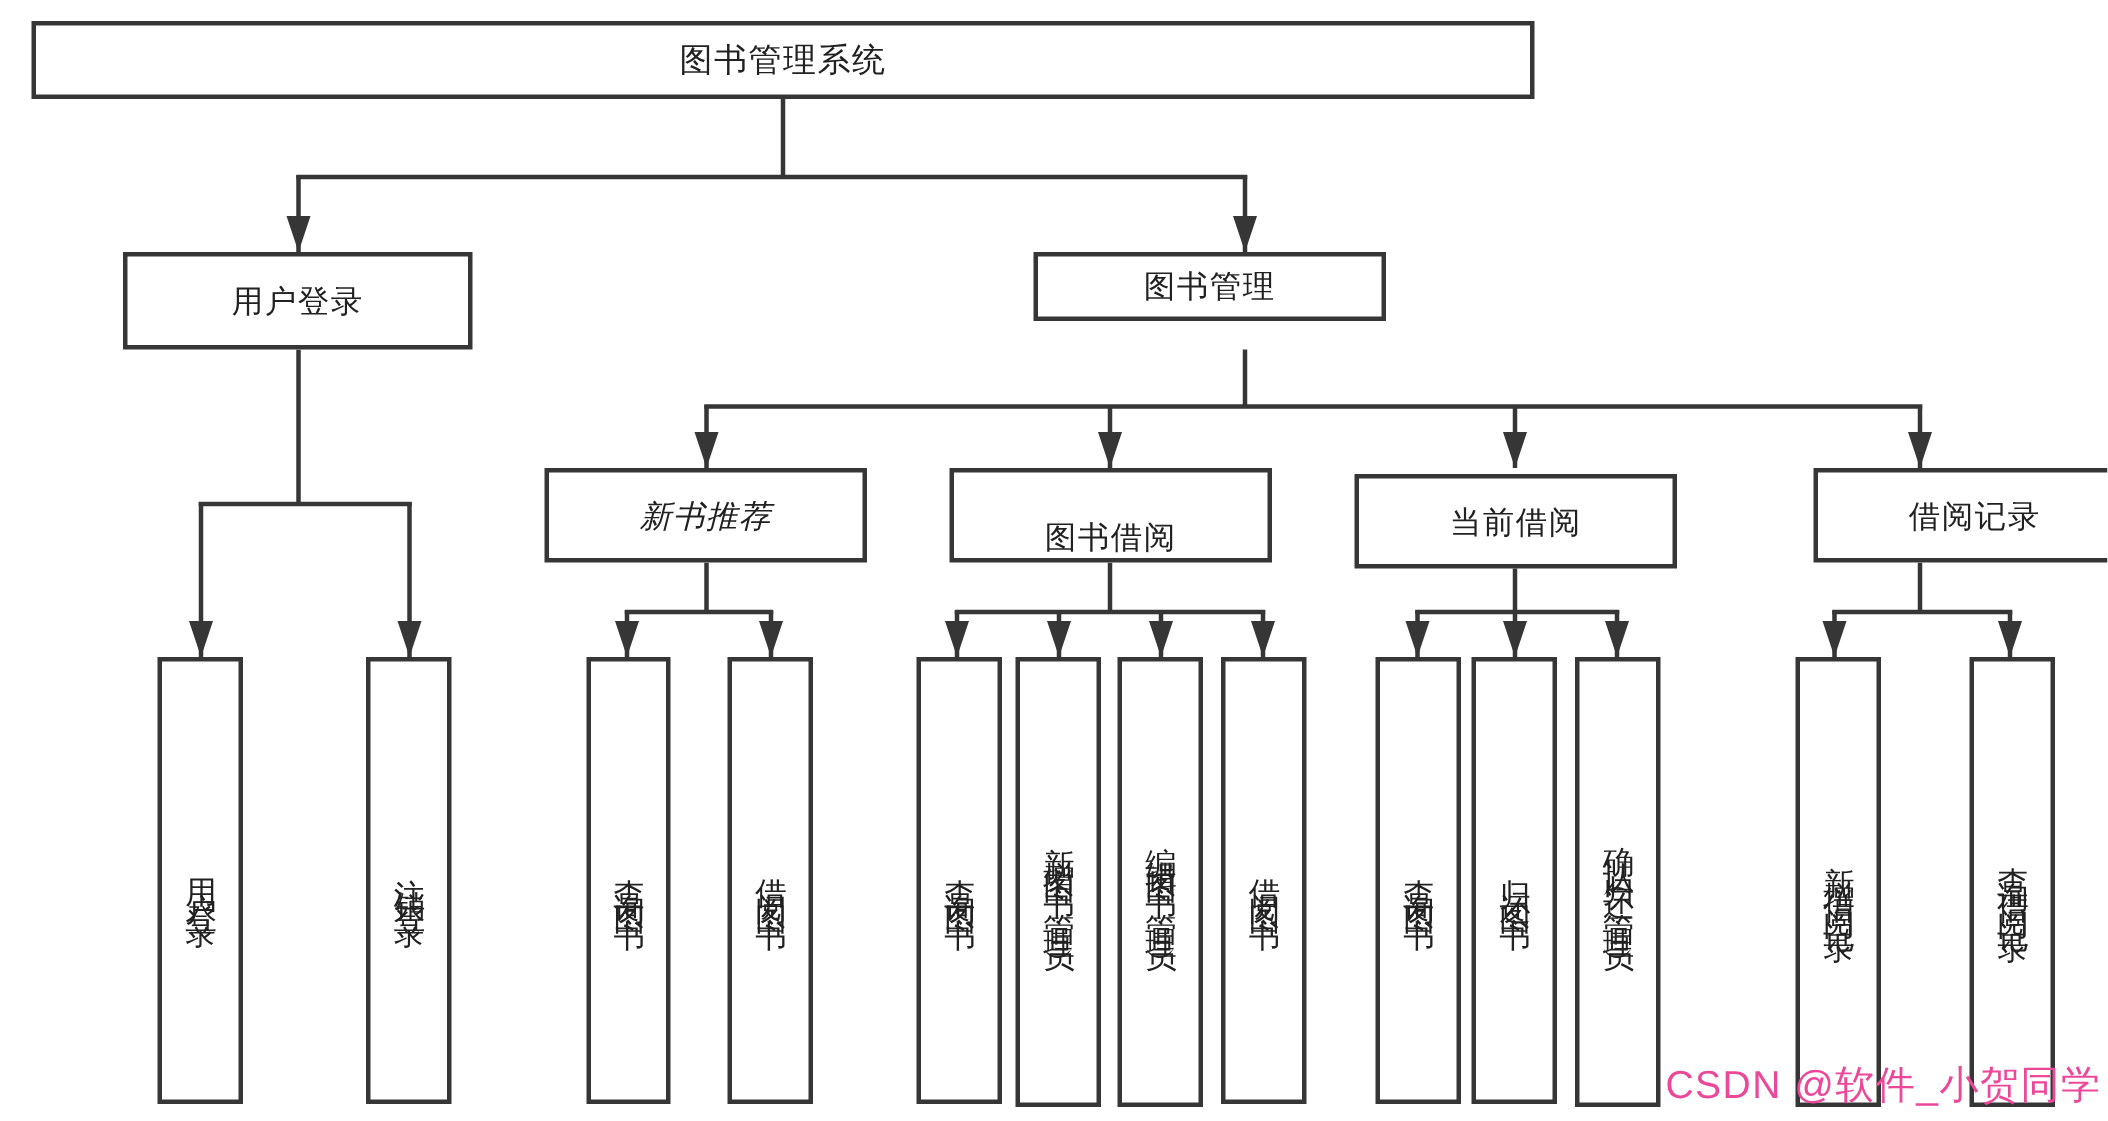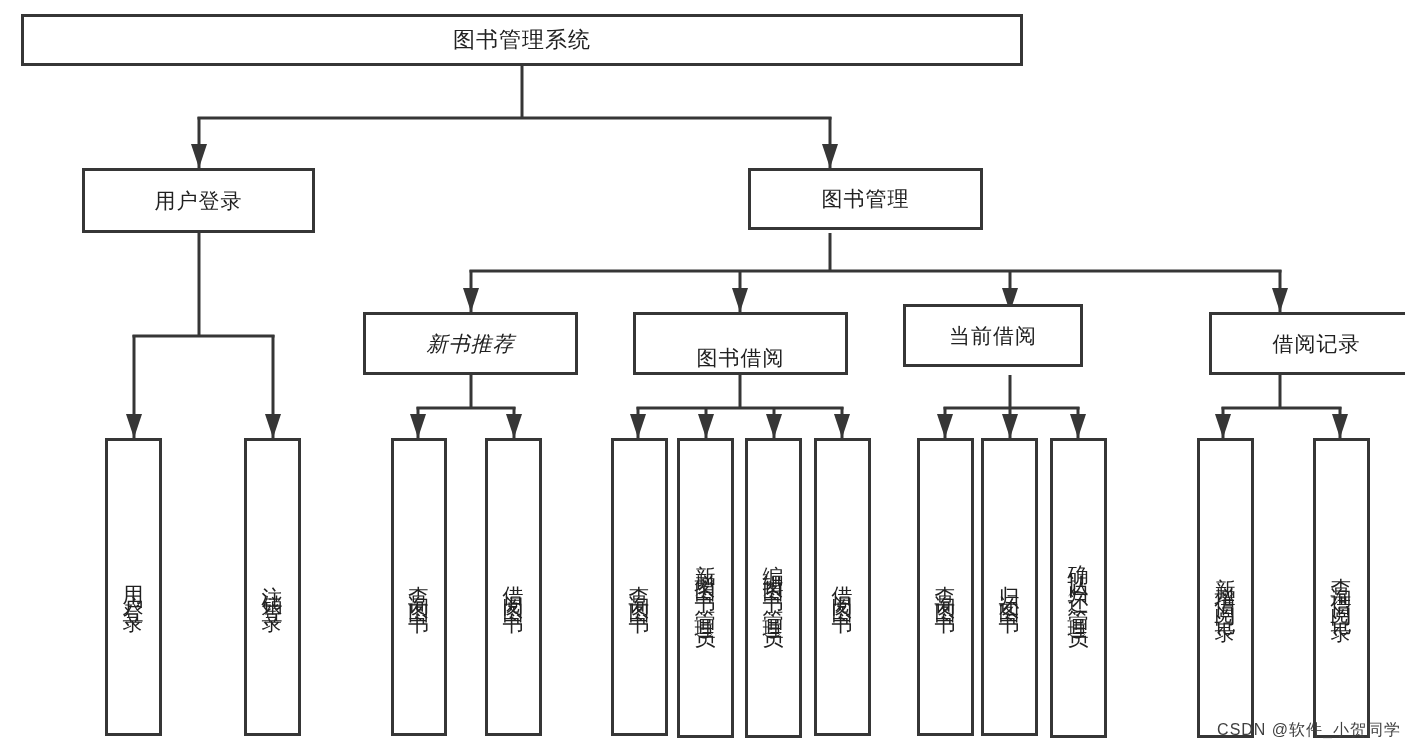--- a/index.html
+++ b/index.html
@@ -26,22 +26,22 @@
     writing-mode:vertical-rl;
     text-orientation:mixed;
     font-size:21px;
     letter-spacing:9px;
     line-height:1;
     white-space:nowrap;
   }
   .watermark{
     position:absolute;
     right:4px;bottom:6px;
-    font-size:16px;
-    color:#404040;
+    font-size:26px;
+    color:#ec4899;
     letter-spacing:1px;
     z-index:5;
     white-space:nowrap;
   }
 </style>
 </head>
 <body>
 
 <div class="canvas">
 
@@ -95,31 +95,31 @@
     </g>
   </svg>
 
   <div class="box root" style="left:21px;top:14px;width:1002px;height:52px;">
     <span class="hlabel">图书管理系统</span>
   </div>
 
   <div class="box" style="left:82px;top:168px;width:233px;height:65px;">
     <span class="hlabel">用户登录</span>
   </div>
-  <div class="box" style="left:748px;top:168px;width:235px;height:62px;">
+  <div class="box" style="left:689px;top:168px;width:235px;height:46px;">
     <span class="hlabel">图书管理</span>
   </div>
 
   <div class="box" style="left:363px;top:312px;width:215px;height:63px;font-style:italic;">
     <span class="hlabel">新书推荐</span>
   </div>
   <div class="box" style="left:633px;top:312px;width:215px;height:63px;align-items:flex-end;">
     <span class="hlabel">图书借阅</span>
   </div>
-  <div class="box" style="left:903px;top:304px;width:180px;height:63px;">
+  <div class="box" style="left:903px;top:316px;width:215px;height:63px;">
     <span class="hlabel">当前借阅</span>
   </div>
   <div class="box" style="left:1173px;top:312px;width:215px;height:63px;margin-left:36px;">
     <span class="hlabel">借阅记录</span>
   </div>
 
   <div class="box leaf" style="left:105px;top:438px;width:57px;height:298px;">
     <span class="vlabel">用户登录</span>
   </div>
   <div class="box leaf" style="left:244px;top:438px;width:57px;height:298px;">

